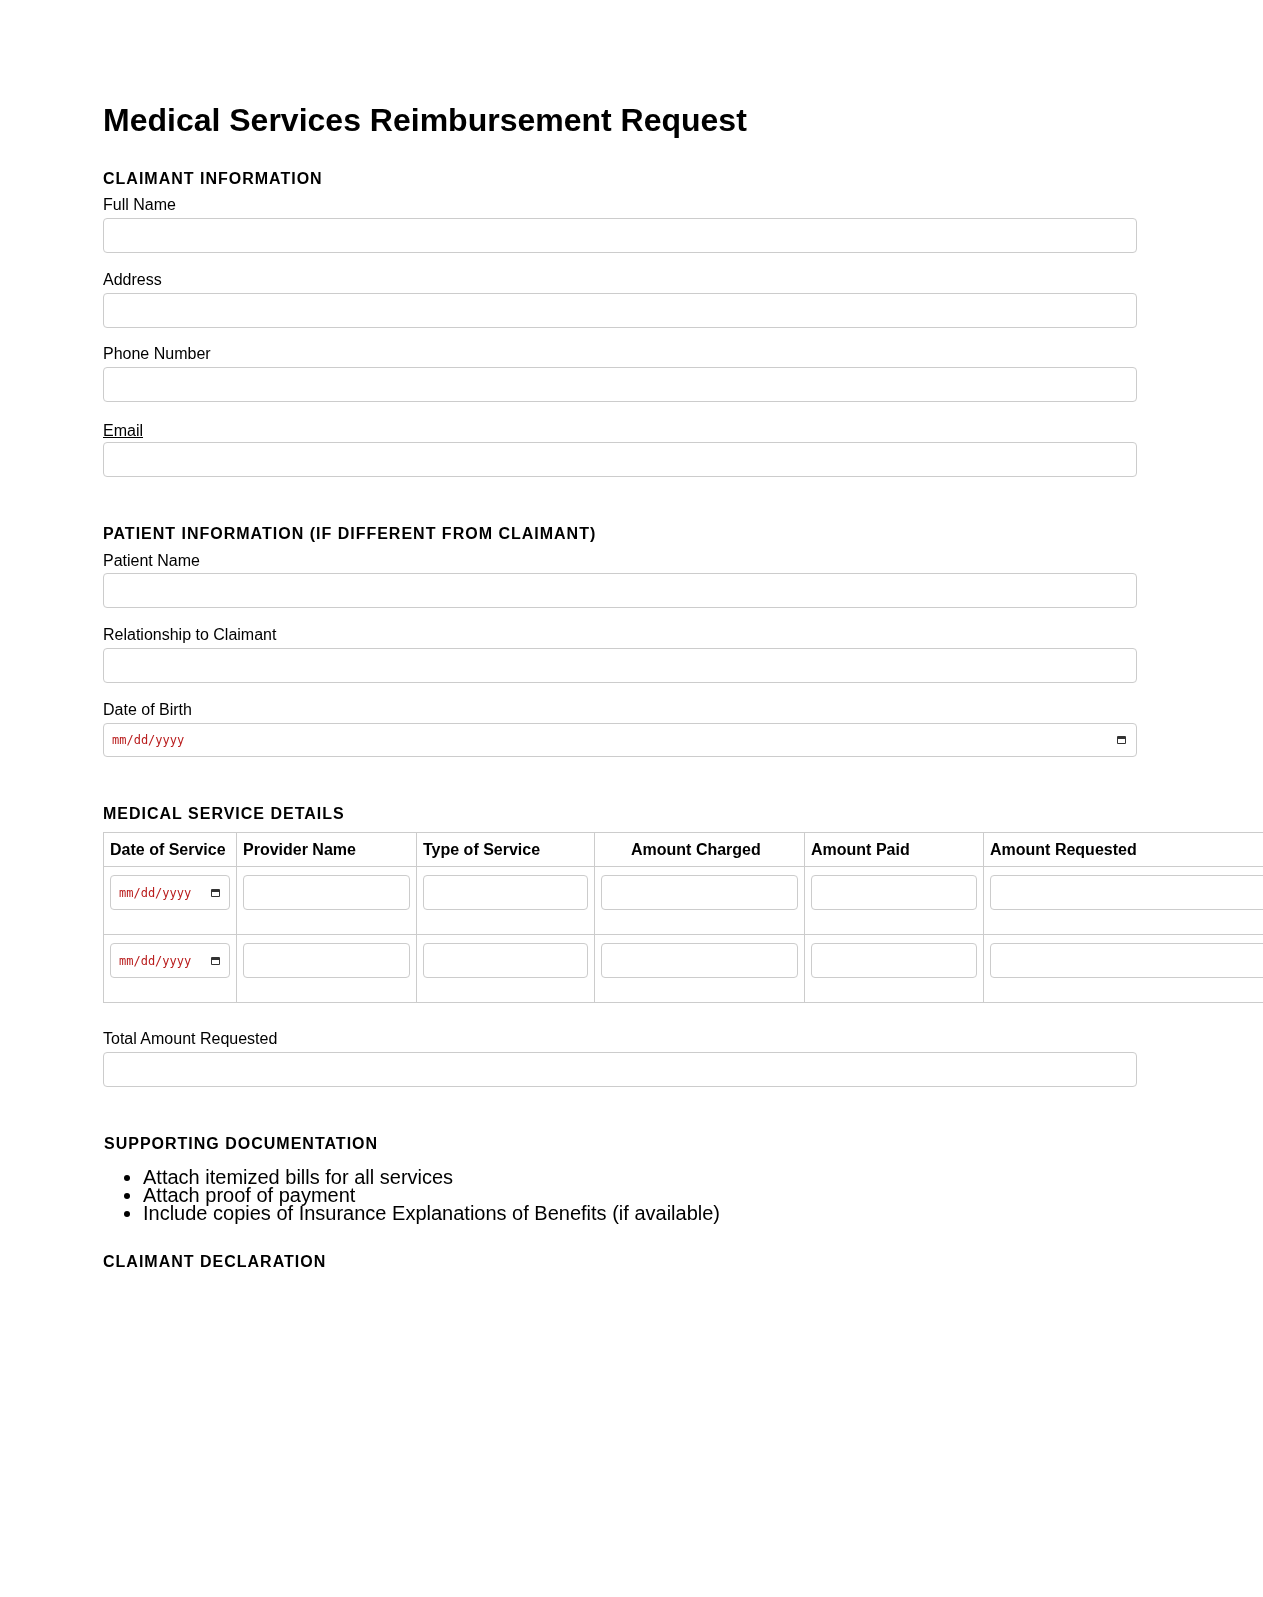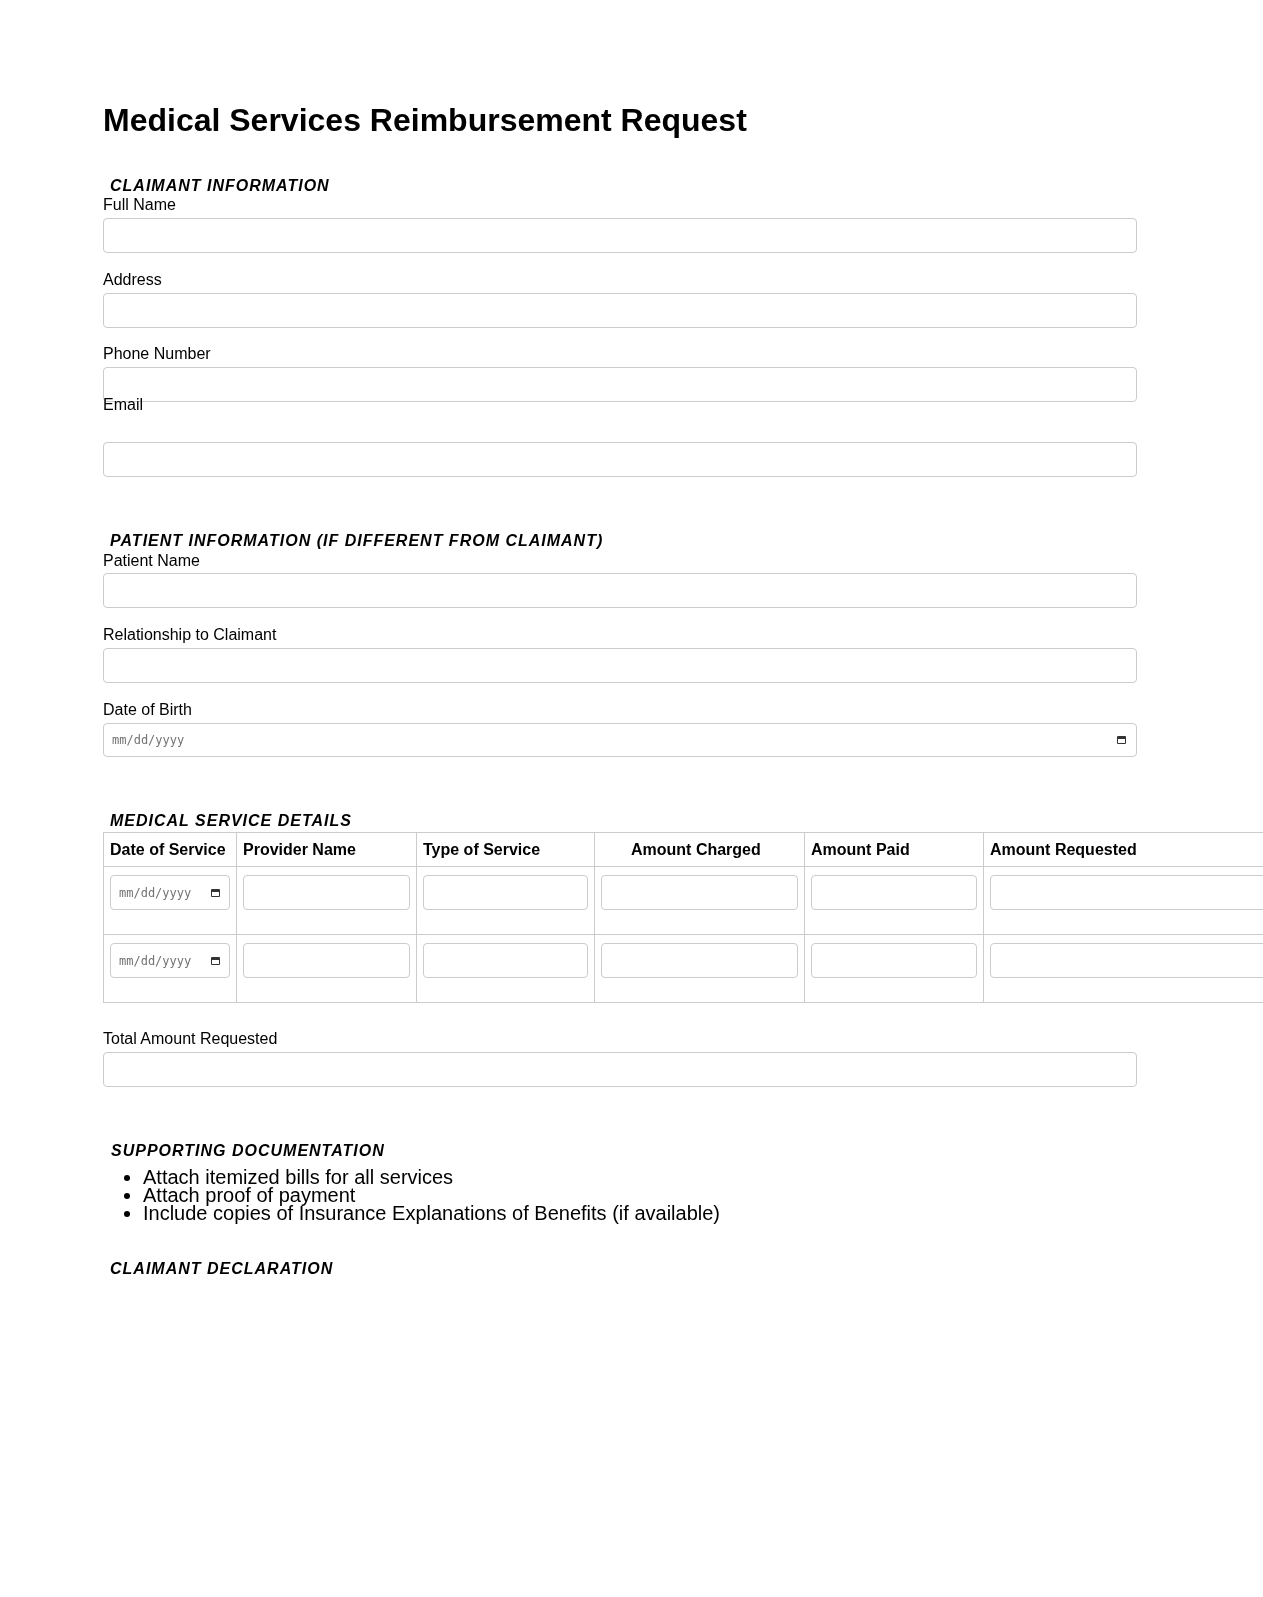--- a/index.html
+++ b/index.html
@@ -1,22 +1,22 @@
 <!DOCTYPE html>
 <html><head>
 <meta charset="utf-8">
 <style>
   html, body { margin: 0; padding: 0; background: #ffffff; }
   body { width: 1263px; height: 1597px; font-family: "Liberation Sans", sans-serif; color: #000; position: relative; }
   .container { position: absolute; left: 103px; top: 0; width: 1034px; }
   h1 { position: absolute; top: 100px; left: 0; margin: 0; font-size: 32px; font-weight: bold; line-height: 40px; white-space: nowrap; }
-  .sec { position: absolute; left: 0; margin: 7px; font-size: 16px; font-weight: bold; letter-spacing: 1px; line-height: 20px; white-space: nowrap; font-style: italic; }
+  .sec { position: absolute; left: 0; margin: 0; font-size: 16px; font-weight: bold; letter-spacing: 1px; line-height: 20px; white-space: nowrap; }
   .lbl { position: absolute; left: 0; font-size: 16px; line-height: 20px; white-space: nowrap; }
   .inp { position: absolute; left: 0; width: 1034px; height: 35px; box-sizing: border-box; border: 1px solid #cccccc; border-radius: 4px; background: #fff; }
-  .date-text { position: absolute; left: 8px; top: 50%; transform: translateY(-50%); font-family: "DejaVu Sans Mono", monospace; font-size: 12px; color: #737373; }
+  .date-text { position: absolute; left: 8px; top: 50%; transform: translateY(-50%); font-family: "DejaVu Sans Mono", monospace; font-size: 12px; color: #b91c1c; }
   .cal { position: absolute; top: 50%; transform: translateY(-50%); width: 9px; height: 8px; border: 1.5px solid #333; border-top-width: 3px; border-radius: 1px; box-sizing: border-box; }
   table { position: absolute; left: 0; top: 832px; width: 1200px; border-collapse: collapse; }
   th, td { border: 1px solid #cccccc; padding: 0; text-align: left; vertical-align: top; }
   th { font-size: 16px; font-weight: bold; height: 33px; padding-left: 6px; vertical-align: middle; }
   td { height: 68px; padding: 8px 6px 0 6px; box-sizing: border-box; }
   .cell-inp { position: relative; height: 35px; box-sizing: border-box; border: 1px solid #cccccc; border-radius: 4px; background: #fff; }
   ul { position: absolute; left: 0; top: 1168px; margin: 0; padding-left: 40px; font-size: 20px; line-height: 18px; }
   li { margin: 0; }
 </style>
 </head>
@@ -25,21 +25,21 @@
 <div class="container">
   <h1>Medical Services Reimbursement Request</h1>
 
   <h2 class="sec" style="top:169px;">CLAIMANT INFORMATION</h2>
   <div class="lbl" style="top:195px;text-align:right;">Full Name</div>
   <div class="inp" style="top:218px;"></div>
   <div class="lbl" style="top:270px;">Address</div>
   <div class="inp" style="top:293px;"></div>
   <div class="lbl" style="top:344px;">Phone Number</div>
   <div class="inp" style="top:367px;"></div>
-  <div class="lbl" style="top:395px;">Email</div>
+  <div class="lbl" style="top:421px;text-decoration:underline;">Email</div>
   <div class="inp" style="top:442px;"></div>
 
   <h2 class="sec" style="top:524px;">PATIENT INFORMATION (IF DIFFERENT FROM CLAIMANT)</h2>
   <div class="lbl" style="top:551px;">Patient Name</div>
   <div class="inp" style="top:573px;"></div>
   <div class="lbl" style="top:625px;">Relationship to Claimant</div>
   <div class="inp" style="top:648px;"></div>
   <div class="lbl" style="top:700px;">Date of Birth</div>
   <div class="inp" style="top:723px; height:34px;">
     <span class="date-text">mm/dd/yyyy</span>

